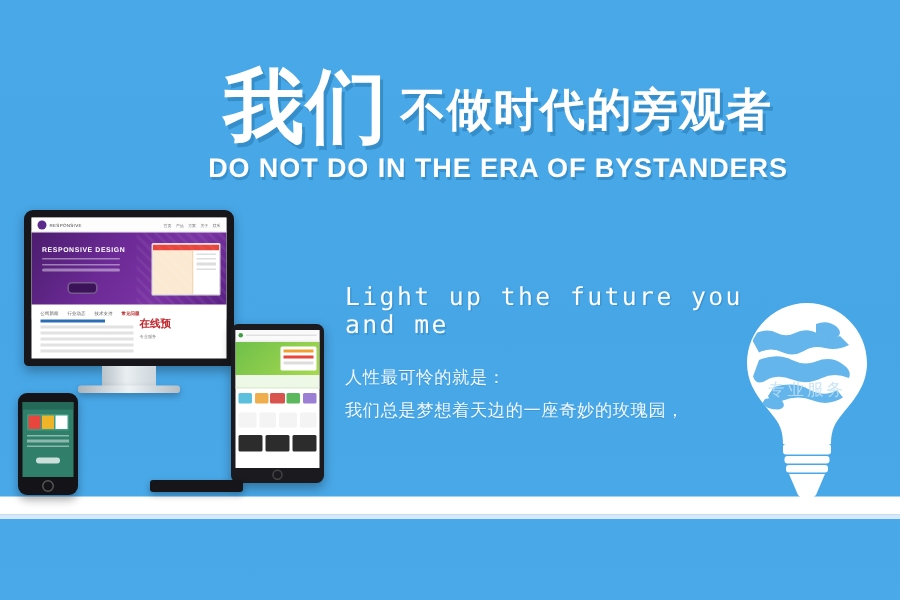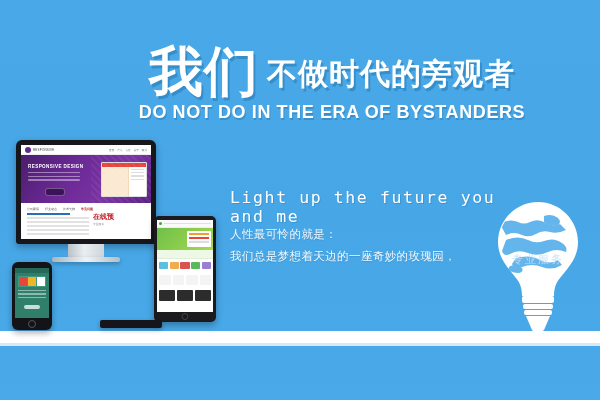--- a/index.html
+++ b/index.html
@@ -32,21 +32,21 @@
   .copy{position:absolute;left:230px;top:168px;width:300px;}
   .copy-title{
     color:#ffffff;font-weight:bold;font-size:17px;letter-spacing:1px;
     text-shadow:1px 2px 0 rgba(30,110,165,.35);
   }
   .copy-sub{
     margin-top:20px;color:#ffffff;font-size:16.5px;letter-spacing:1.6px;
     font-family:"DejaVu Sans Mono","Liberation Mono",monospace;
     text-shadow:1px 1px 0 rgba(30,110,165,.3);
   }
-  .copy-body{margin-top:0;}
+  .copy-body{margin-top:18px;}
   .copy-body p{
     margin:0 0 5px 0;color:#f2f9ff;font-size:11.5px;line-height:1.5;
     letter-spacing:.4px;text-shadow:0 1px 0 rgba(30,110,165,.3);
   }
 
   
   .bulb{position:absolute;left:486px;top:196px;width:104px;height:148px;}
   .bulb svg{display:block;}
   .bulb-text{
     position:absolute;left:0;top:56px;width:104px;text-align:center;

